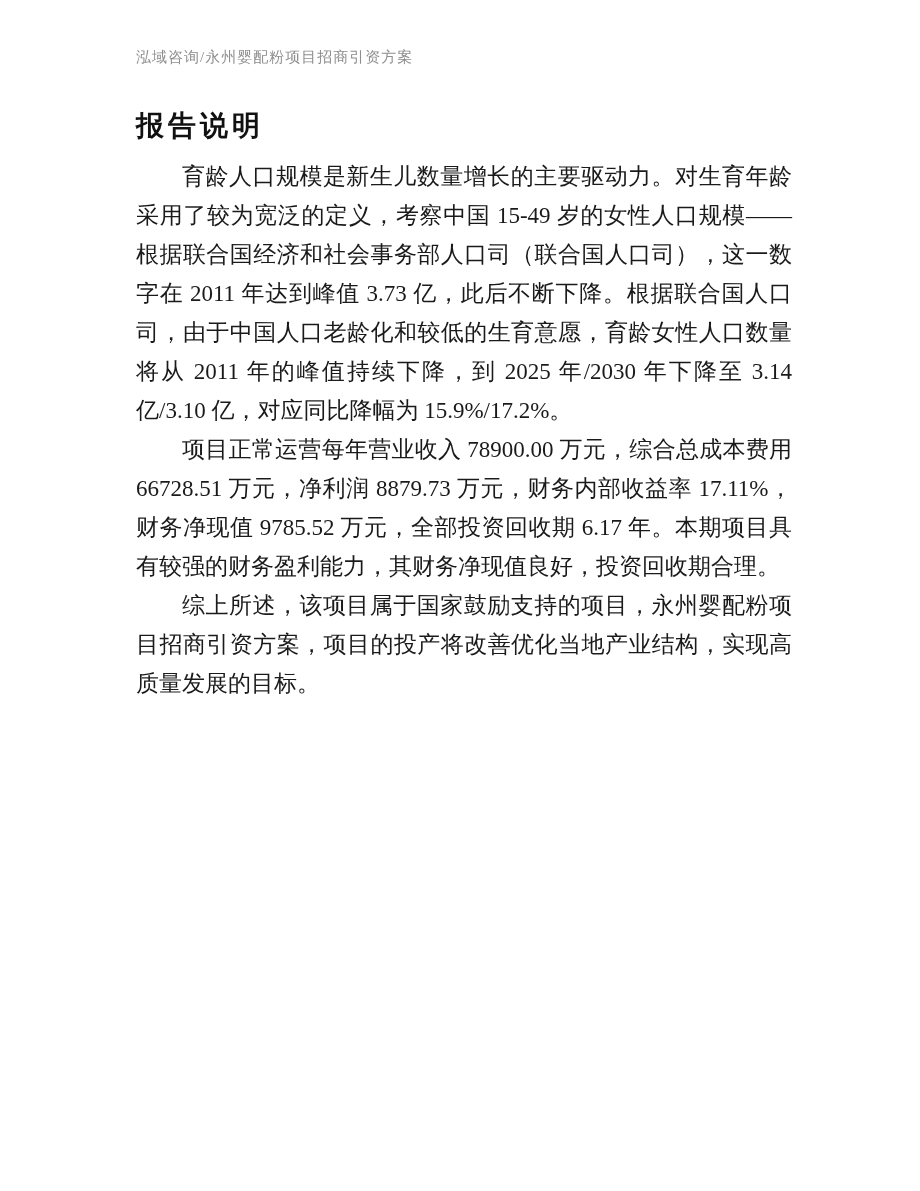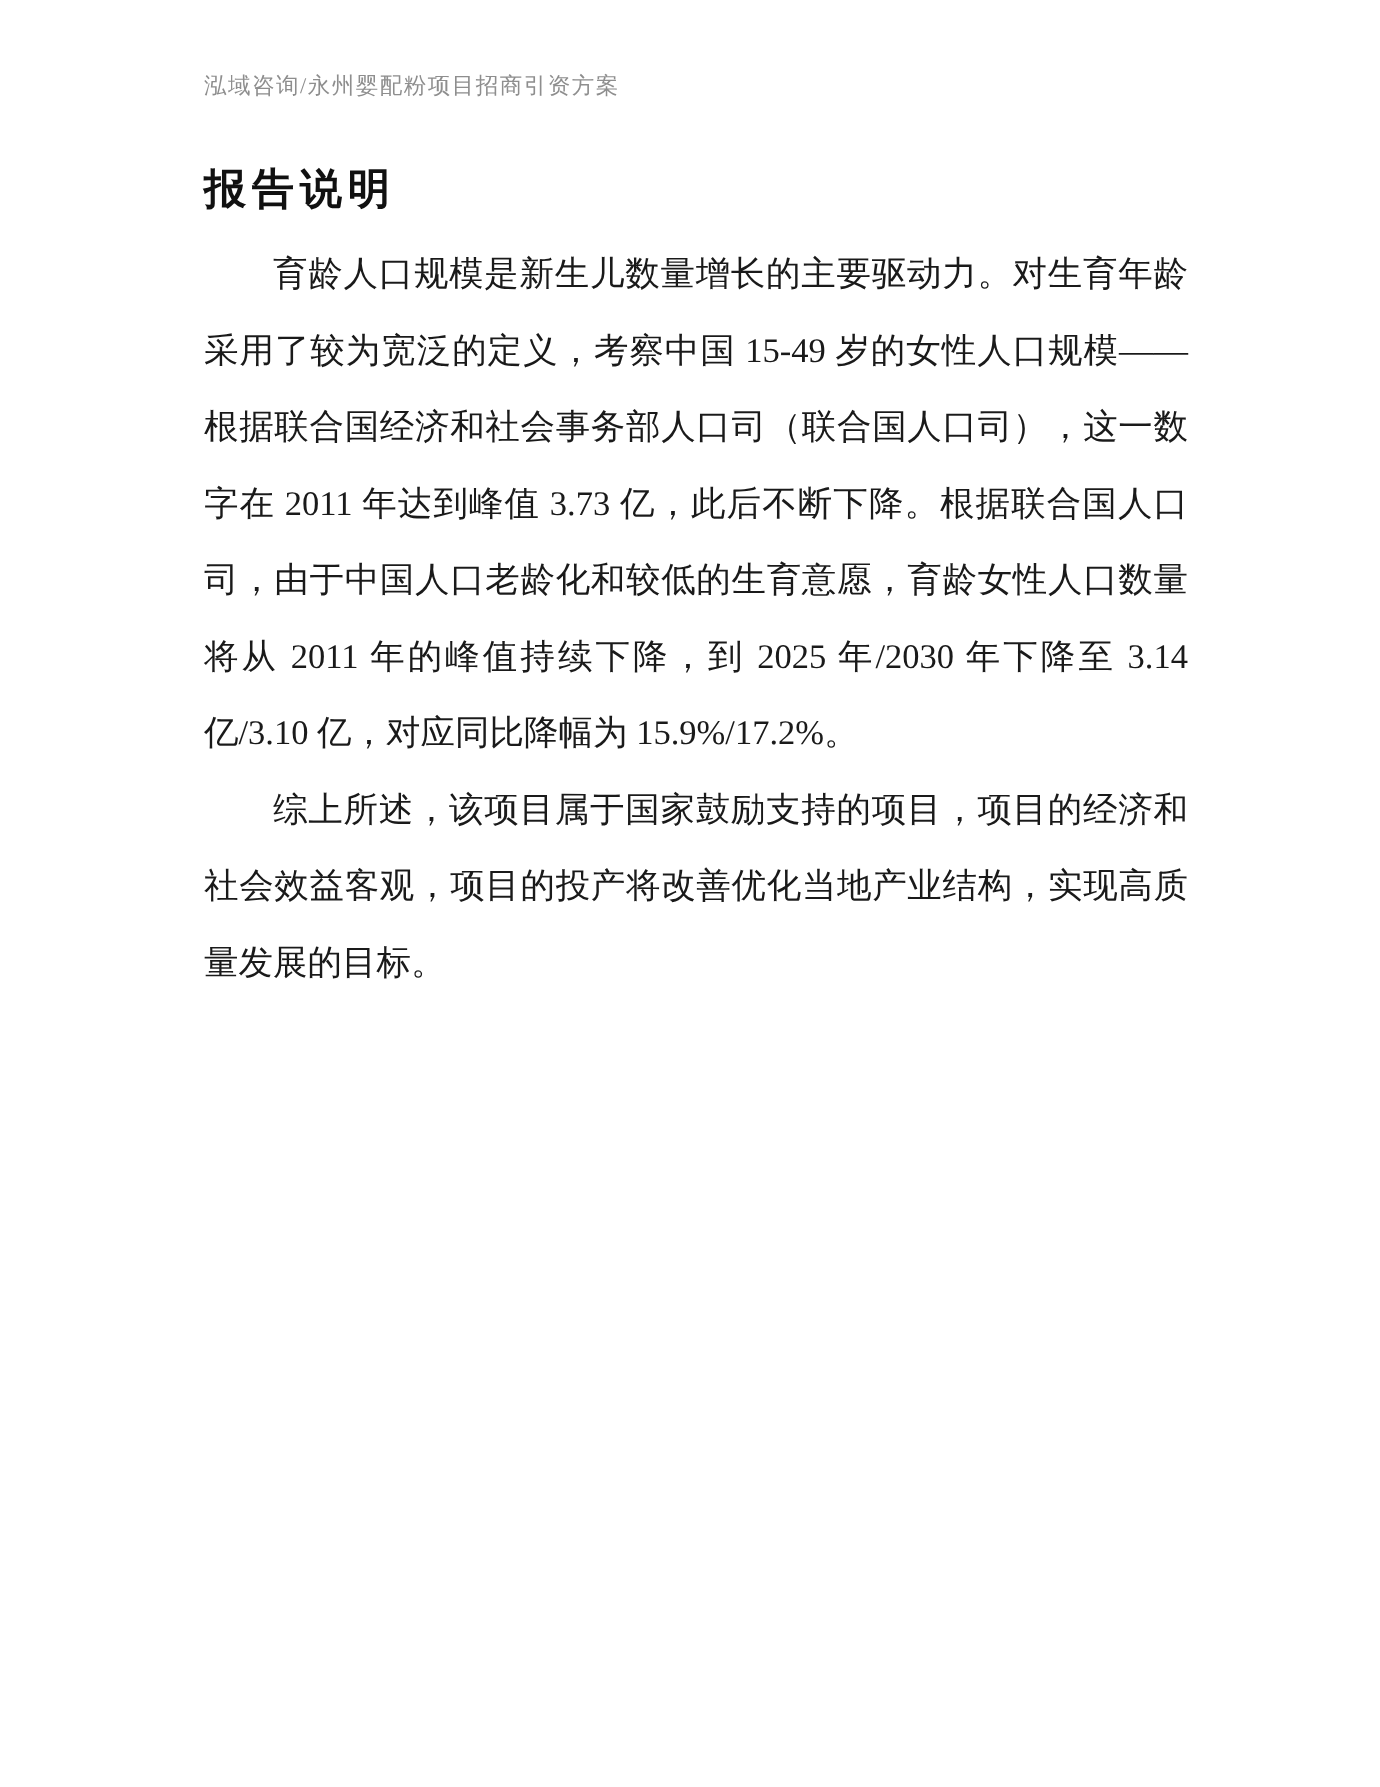--- a/index.html
+++ b/index.html
@@ -28,33 +28,34 @@
   .doc-title {
     text-align: left;
     font-size: 28px;
     font-weight: 700;
     letter-spacing: 4px;
     margin: 40px 0 12px 0;
     color: #111111;
   }
   .doc-body .para {
     font-size: 23px;
-    line-height: 51px;
+    line-height: 39px;
     text-align: justify;
     text-indent: 2em;
     margin: 0;
     font-weight: 400;
     color: #1a1a1a;
   }
 </style>
 </head>
 <body>
 
 <div class="page">
   <div class="page-header">泓域咨询/永州婴配粉项目招商引资方案</div>
 
   <h1 class="doc-title">报告说明</h1>
 
   <div class="doc-body">
     <p class="para">育龄人口规模是新生儿数量增长的主要驱动力。对生育年龄采用了较为宽泛的定义，考察中国 15-49 岁的女性人口规模——根据联合国经济和社会事务部人口司（联合国人口司），这一数字在 2011 年达到峰值 3.73 亿，此后不断下降。根据联合国人口司，由于中国人口老龄化和较低的生育意愿，育龄女性人口数量将从 2011 年的峰值持续下降，到 2025 年/2030 年下降至 3.14 亿/3.10 亿，对应同比降幅为 15.9%/17.2%。</p>
-    <p class="para">综上所述，该项目属于国家鼓励支持的项目，项目的经济和社会效益客观，项目的投产将改善优化当地产业结构，实现高质量发展的目标。</p>
+    <p class="para">项目正常运营每年营业收入 78900.00 万元，综合总成本费用 66728.51 万元，净利润 8879.73 万元，财务内部收益率 17.11%，财务净现值 9785.52 万元，全部投资回收期 6.17 年。本期项目具有较强的财务盈利能力，其财务净现值良好，投资回收期合理。</p>
+    <p class="para">综上所述，该项目属于国家鼓励支持的项目，永州婴配粉项目招商引资方案，项目的投产将改善优化当地产业结构，实现高质量发展的目标。</p>
   </div>
 </div>
 
 </body></html>

